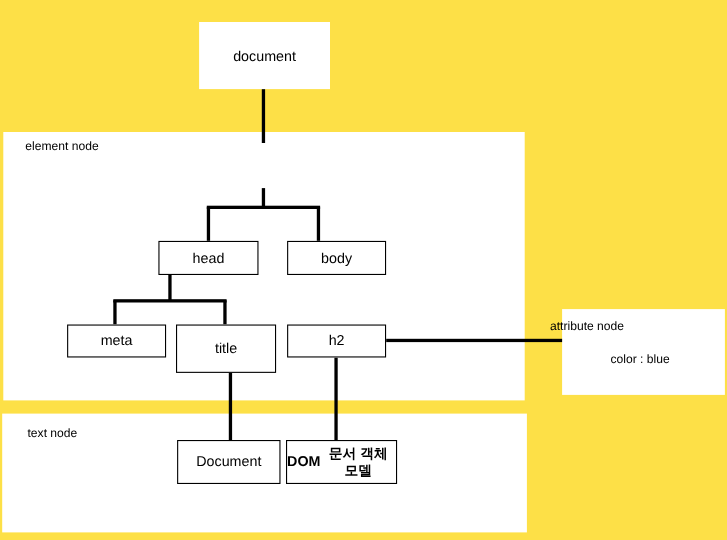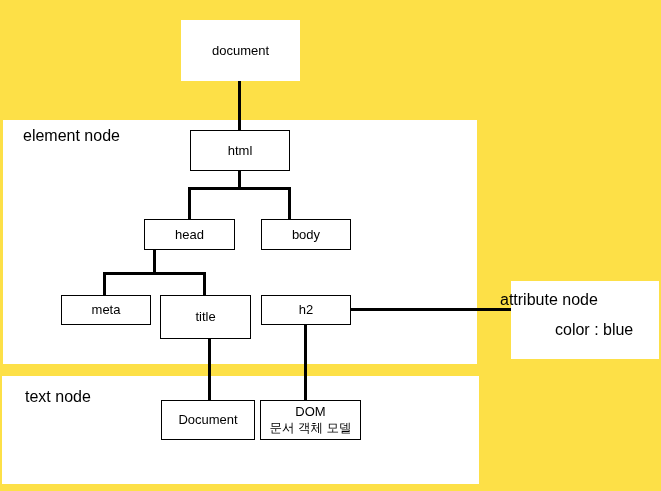--- a/index.html
+++ b/index.html
@@ -16,21 +16,21 @@
     color: #000000;
     overflow: hidden;
   }
   .panel {
     position: absolute;
     background: #ffffff;
     z-index: 0;
   }
   .panel-label {
     position: absolute;
-    font-size: 16px;
+    font-size: 11px;
     color: #000000;
     white-space: nowrap;
     z-index: 3;
   }
   .line {
     position: absolute;
     background: #000000;
     z-index: 1;
   }
   .node {
@@ -43,21 +43,22 @@
     justify-content: center;
     font-size: 13px;
     text-align: center;
     z-index: 2;
     line-height: 16px;
   }
   .node.borderless {
     border: none;
   }
   .dom-box {
-    flex-direction: column;
+    flex-direction: row;
+    font-weight: bold;
   }
   .dom-box .l2 {
     font-size: 12.5px;
   }
 </style>
 </head>
 <body>
 
 <div id="canvas">
 
@@ -75,23 +76,20 @@
   <div class="line" style="left:103px; top:273px; width:3px; height:22px;"></div>
   <div class="line" style="left:203px; top:273px; width:3px; height:22px;"></div>
   <div class="line" style="left:208px; top:325px; width:3px; height:75px;"></div>
   <div class="line" style="left:304px; top:325px; width:3px; height:75px;"></div>
   <div class="line" style="left:351px; top:308px; width:160px; height:3px;"></div>
 
   <div class="node borderless" style="left:181px; top:20px; width:119px; height:61px;">
     <span>document</span>
   </div>
 
-  <div class="node" style="left:190px; top:130px; width:100px; height:41px;">
-    <span>html</span>
-  </div>
 
   <div class="node" style="left:144px; top:219px; width:91px; height:31px;">
     <span>head</span>
   </div>
 
   <div class="node" style="left:61px; top:295px; width:90px; height:30px;">
     <span>meta</span>
   </div>
 
   <div class="node" style="left:261px; top:219px; width:90px; height:31px;">

